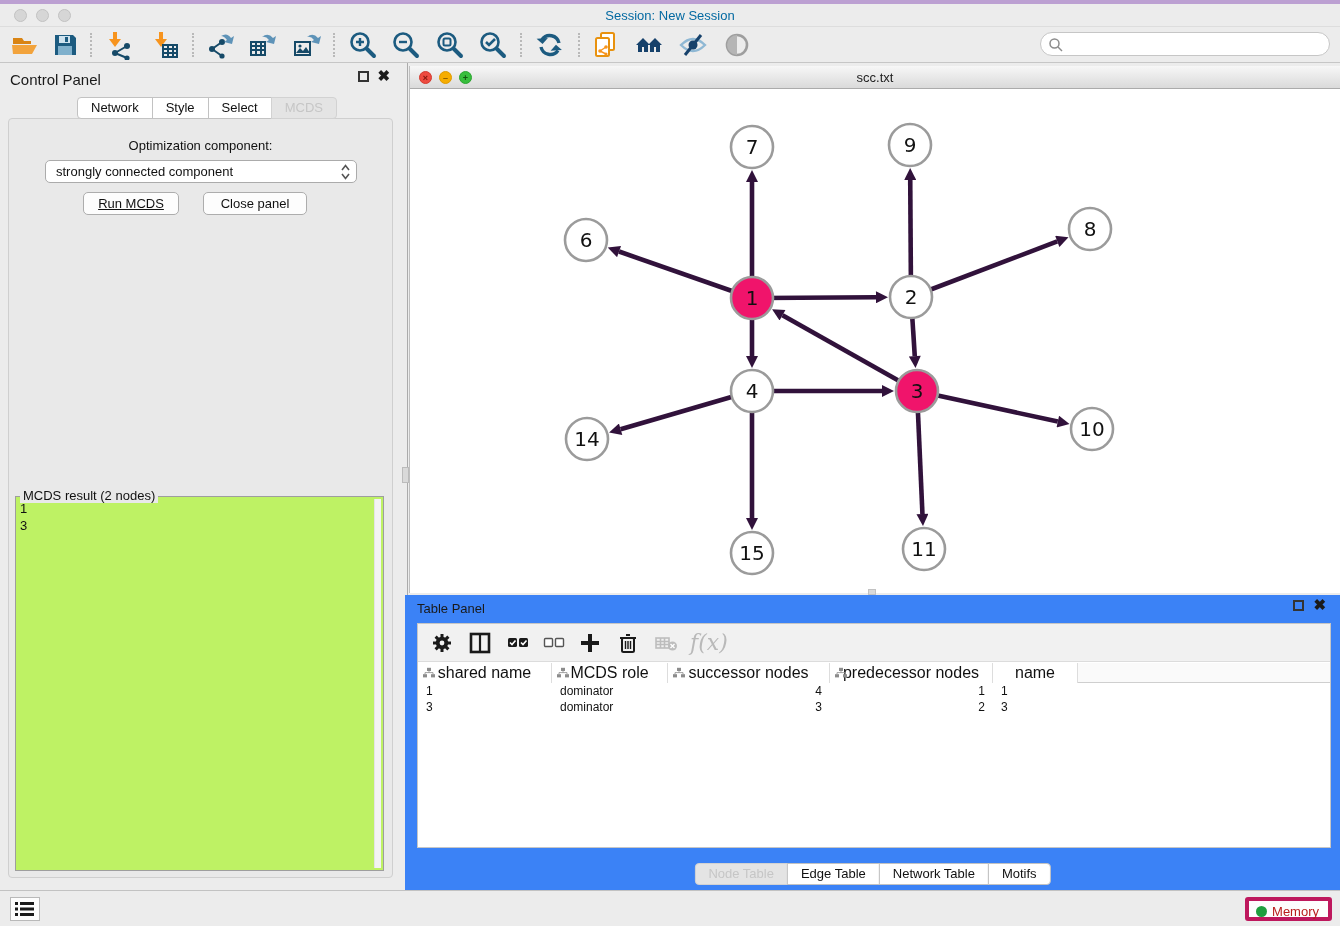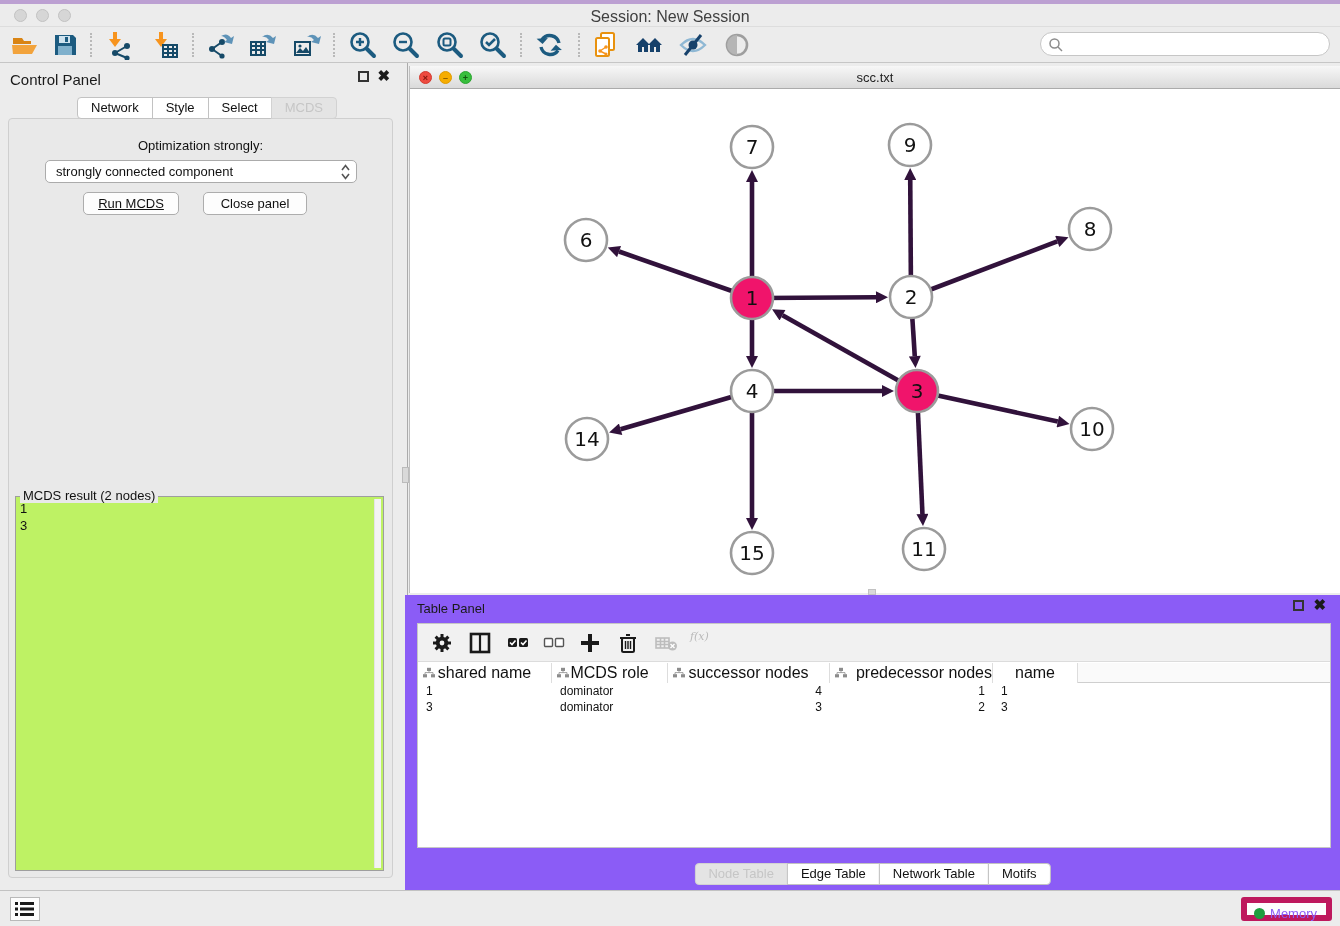--- a/index.html
+++ b/index.html
@@ -4,21 +4,21 @@
 <style>
   * { margin:0; padding:0; box-sizing:border-box; }
   html,body { width:1340px; height:926px; overflow:hidden; }
   body { font-family:"Liberation Sans", sans-serif; background:#ECECEC; position:relative; }
 
   
   #top-strip { position:absolute; left:0; top:0; width:1340px; height:4px; background:#BCA0D2; }
   #titlebar { position:absolute; left:0; top:4px; width:1340px; height:23px; background:#ECECEC; border-bottom:1px solid #DDDDDD; }
   .traffic { position:absolute; top:5px; width:13px; height:13px; border-radius:50%; }
   .t-gray { background:#D6D6D6; border:1px solid #C2C2C2; }
-  #window-title { position:absolute; left:0; right:0; top:4px; text-align:center; font-size:16px; color:#404040; }
+  #window-title { position:absolute; left:0; right:0; top:4px; text-align:center; font-size:13px; color:#0369a1; }
 
   
   #toolbar { position:absolute; left:0; top:27px; width:1340px; height:36px; background:#ECECEC; border-bottom:1px solid #C6C6C6; }
   .tb-icon { position:absolute; top:3px; width:30px; height:30px; }
   .tb-sep { position:absolute; top:6px; width:0; height:24px; border-left:2px dotted #B9B9B9; }
   #search-box { position:absolute; right:10px; top:5px; width:290px; height:24px; background:#FFFFFF; border:1px solid #C6C6C6; border-radius:12px; }
   #search-box svg { position:absolute; left:7px; top:4px; }
 
   
   #control-panel { position:absolute; left:0; top:63px; width:403px; height:827px; background:#ECECEC; }
@@ -50,38 +50,38 @@
 
   
   #net-window { position:absolute; left:409px; top:66px; width:931px; height:527px; background:#FFFFFF; border-left:1px solid #BFBFBF; }
   #net-titlebar { position:absolute; left:0; top:0; width:100%; height:23px; background:linear-gradient(#F7F7F7,#DADADA); border-bottom:1px solid #ABABAB; }
   .mini-light { position:absolute; top:5px; width:13px; height:13px; border-radius:50%; font-size:9px; font-weight:bold; text-align:center; line-height:13px; }
   #net-title { position:absolute; left:0; right:0; top:4px; text-align:center; font-size:13px; color:#222; }
   #graph-svg { position:absolute; left:0; top:23px; }
   #canvas-handle { position:absolute; left:458px; bottom:-2px; width:8px; height:6px; background:#D9D9D9; border:1px solid #C2C2C2; }
 
   
-  #table-panel { position:absolute; left:405px; top:595px; width:935px; height:295px; background:#8b5cf6; }
+  #table-panel { position:absolute; left:405px; top:595px; width:935px; height:295px; background:#3b82f6; }
   #tp-title { position:absolute; left:12px; top:6px; font-size:13px; color:#1A1A1A; }
   #tp-body { position:absolute; left:12px; right:9px; top:28px; bottom:42px; background:#FFFFFF; border:1px solid #C6C6C6; }
   #tp-toolbar { position:absolute; left:0; right:0; top:0; height:38px; background:#F1F1F1; border-bottom:1px solid #DCDCDC; }
   .tpt-icon { position:absolute; top:7px; width:24px; height:24px; }
-  #fx-label { position:absolute; left:272px; top:6px; font-family:"DejaVu Serif", serif; font-style:italic; font-size:11px; color:#B9B9B9; }
+  #fx-label { position:absolute; left:272px; top:6px; font-family:"DejaVu Serif", serif; font-style:italic; font-size:22px; color:#B9B9B9; }
   #tp-table { position:absolute; left:0; top:39px; right:0; }
   .hdr-row { display:flex; height:20px; background:#FAFAFA; border-bottom:1px solid #CFCFCF; }
   .hdr-cell { position:relative; height:20px; border-right:1px solid #DDDDDD; background:#FFFFFF; font-size:16px; color:#111; text-align:center; line-height:19px; }
   .hdr-cell svg { position:absolute; left:5px; top:4px; }
   .data-row { display:flex; height:16px; font-size:12px; color:#111; }
   .data-cell { height:16px; line-height:16px; padding:0 8px; overflow:hidden; }
   #tp-tabs { left:50%; transform:translateX(-50%); bottom:5px; top:auto; position:absolute; }
 
   
   #statusbar { position:absolute; left:0; top:890px; width:1340px; height:36px; background:#ECECEC; border-top:1px solid #C2C2C2; }
   #list-btn { position:absolute; left:10px; top:6px; width:30px; height:24px; background:#FDFDFD; border:1px solid #B9B9B9; }
-  #memory-btn { position:absolute; right:8px; top:6px; height:24px; padding:0 9px 0 7px; background:#FDFDFD; border:6px solid #be185d; border-radius:3px; font-size:13px; color:#8b5cf6; line-height:22px; }
+  #memory-btn { position:absolute; right:8px; top:6px; height:24px; padding:0 9px 0 7px; background:#FDFDFD; border:4px solid #be185d; border-radius:3px; font-size:13px; color:#b91c1c; line-height:22px; }
   #memory-btn .dot { display:inline-block; width:11px; height:11px; border-radius:50%; background:#1E9E3E; margin-right:5px; vertical-align:-1px; }
 </style>
 </head>
 <body>
 
 <div id="top-strip"></div>
 <div id="titlebar">
   <span class="traffic t-gray" style="left:14px;"></span>
   <span class="traffic t-gray" style="left:36px;"></span>
   <span class="traffic t-gray" style="left:58px;"></span>
@@ -205,21 +205,21 @@
     <span class="panel-float" style="right:34px"></span>
     <span class="panel-close" style="right:13px">✖</span>
   </div>
   <div class="tabbar" id="cp-tabs">
       <div class="tab">Network</div>
       <div class="tab">Style</div>
       <div class="tab">Select</div>
       <div class="tab disabled-selected">MCDS</div>
     </div>
   <div id="cp-box">
-    <div id="opt-label">Optimization strongly:</div>
+    <div id="opt-label">Optimization component:</div>
     <div id="opt-select">
       <span>strongly connected component</span>
       <svg class="stepper" width="9" height="16" viewBox="0 0 9 16">
         <path d="M1 6 L4.5 1.5 L8 6" fill="none" stroke="#555" stroke-width="1.6"></path>
         <path d="M1 10 L4.5 14.5 L8 10" fill="none" stroke="#555" stroke-width="1.6"></path>
       </svg>
     </div>
     <div class="cp-btn" id="run-btn">Run MCDS</div>
     <div class="cp-btn" id="close-btn">Close panel</div>
     <div id="result-fieldset">
@@ -381,21 +381,21 @@
               </g>
             </svg><span>MCDS role</span></div>
           <div class="hdr-cell" style="width: 162px;"><svg width="12" height="12" viewBox="0 0 15 13">
               <g fill="#8C8C8C">
                 <rect x="5" y="0" width="5" height="4"></rect>
                 <rect x="0" y="8" width="5" height="4"></rect>
                 <rect x="10" y="8" width="5" height="4"></rect>
                 <path d="M7.5 4 v2 M2.5 8 V6 h10 v2" stroke="#8C8C8C" fill="none" stroke-width="1"></path>
               </g>
             </svg><span>successor nodes</span></div>
-          <div class="hdr-cell" style="width: 163px; text-align: right;"><svg width="12" height="12" viewBox="0 0 15 13">
+          <div class="hdr-cell" style="width: 163px;"><svg width="12" height="12" viewBox="0 0 15 13">
               <g fill="#8C8C8C">
                 <rect x="5" y="0" width="5" height="4"></rect>
                 <rect x="0" y="8" width="5" height="4"></rect>
                 <rect x="10" y="8" width="5" height="4"></rect>
                 <path d="M7.5 4 v2 M2.5 8 V6 h10 v2" stroke="#8C8C8C" fill="none" stroke-width="1"></path>
               </g>
             </svg><span>predecessor nodes</span></div>
           <div class="hdr-cell" style="width: 85px;"><span>name</span></div>
         </div>
       <div id="tp-rows">

